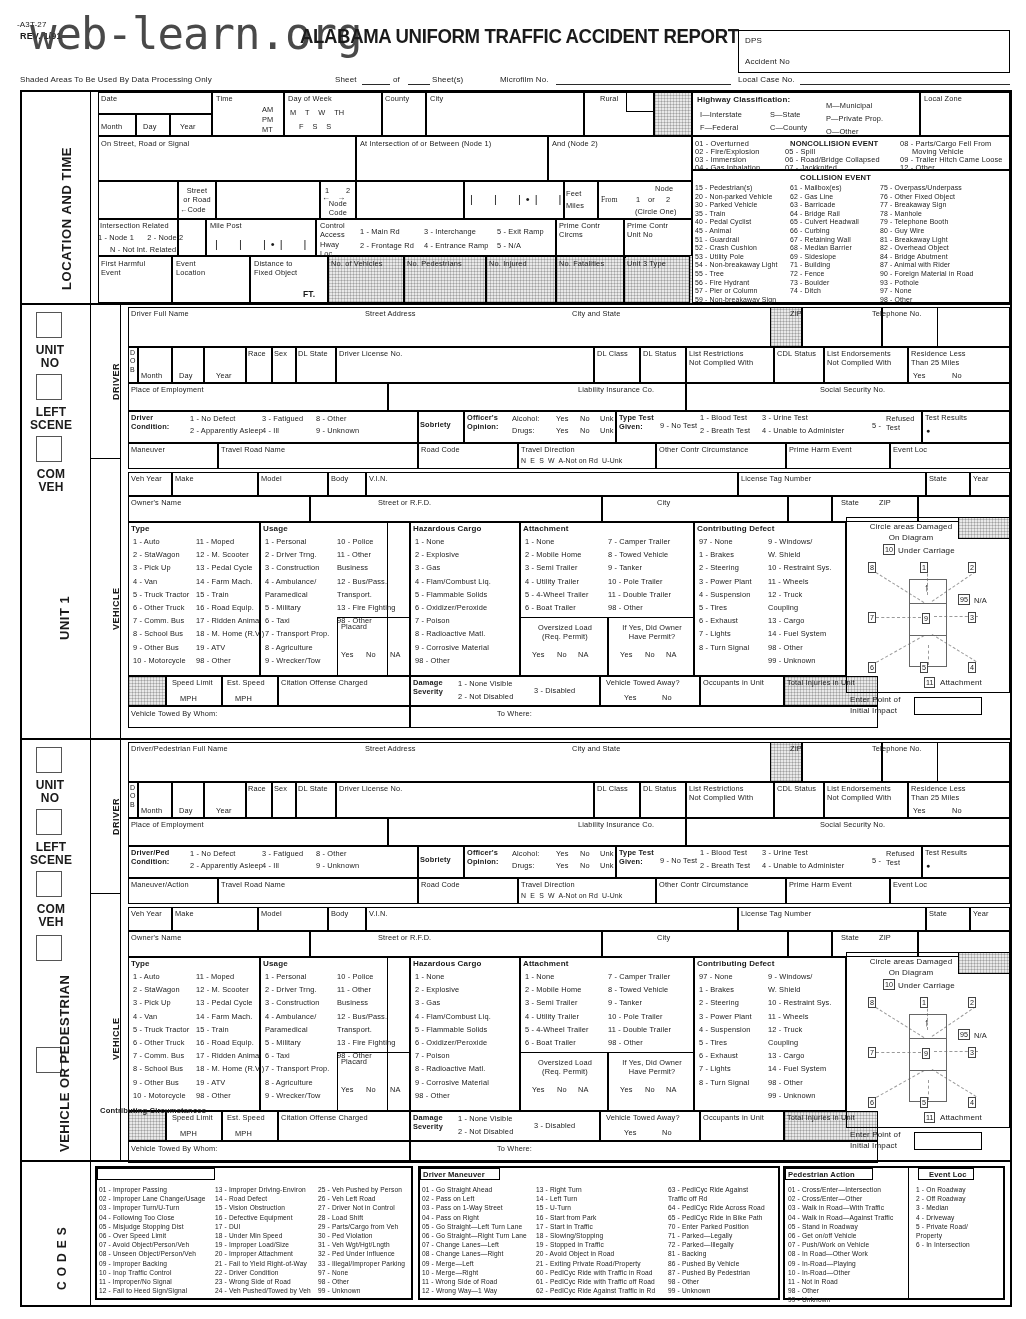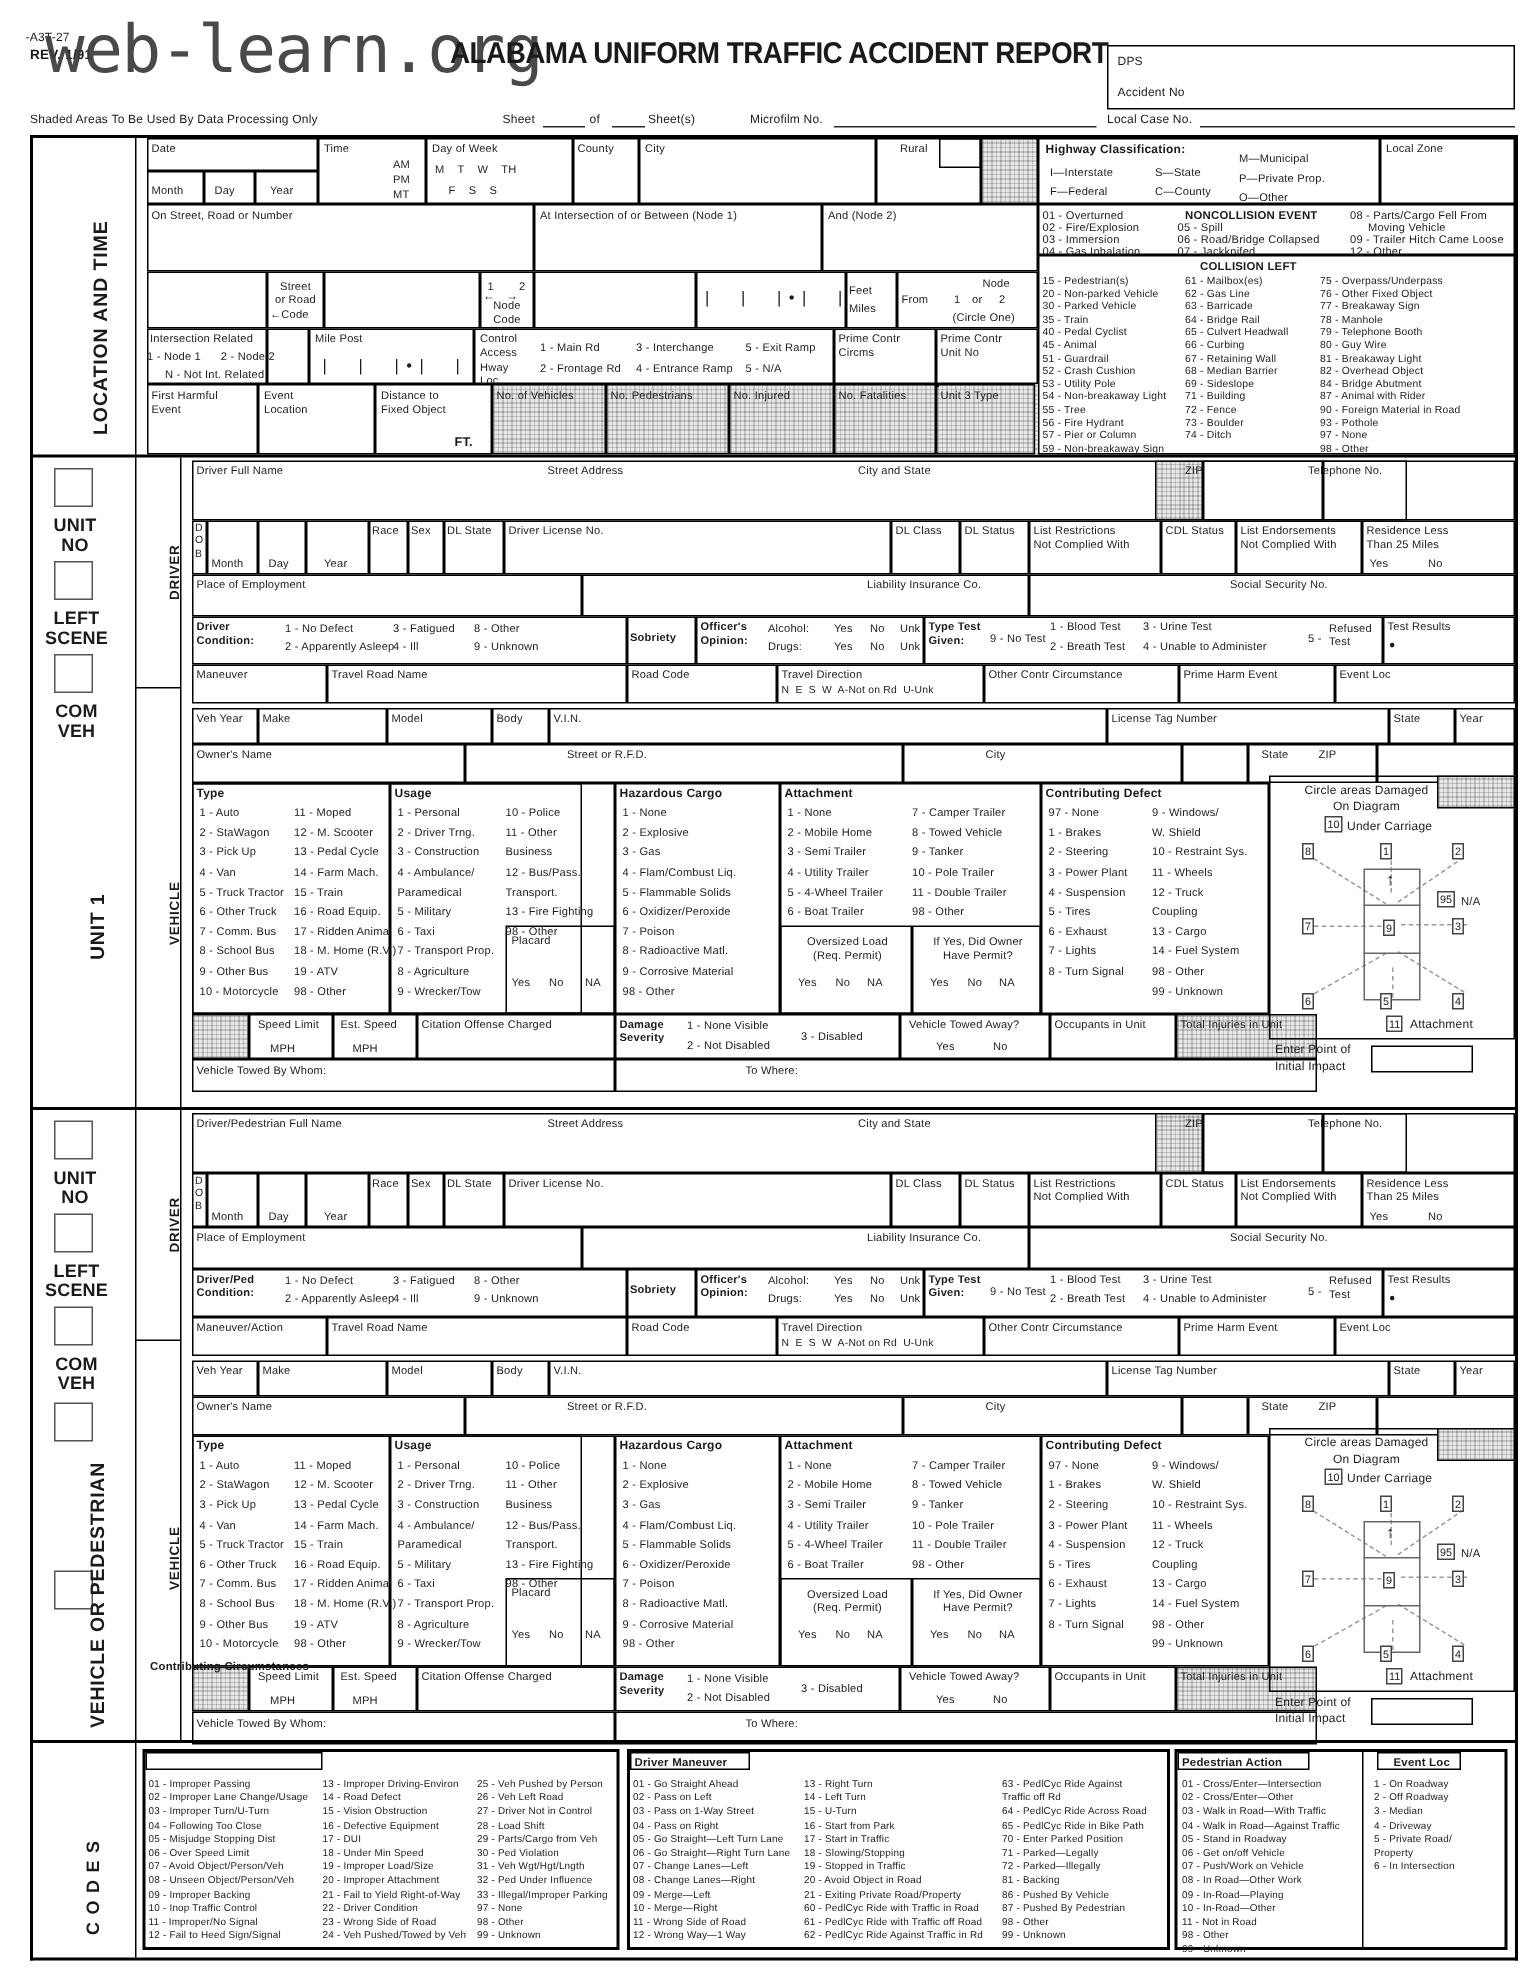--- a/index.html
+++ b/index.html
@@ -106,42 +106,42 @@
   <div class="lbl" style="left:770px;top:110px;">S—State</div>
   <div class="lbl" style="left:770px;top:123px;">C—County</div>
   <div class="lbl" style="left:826px;top:101px;">M—Municipal</div>
   <div class="lbl" style="left:826px;top:114px;">P—Private Prop.</div>
   <div class="lbl" style="left:826px;top:127px;">O—Other</div>
 
   <div class="bx" style="left:920px;top:92px;width:90px;height:44px;"></div>
   <div class="lbl" style="left:924px;top:94px;">Local Zone</div>
 
   <div class="bx" style="left:98px;top:136px;width:258px;height:45px;"></div>
-  <div class="lbl" style="left:101px;top:139px;">On Street, Road or Number</div>
+  <div class="lbl" style="left:101px;top:139px;">On Street, Road or Signal</div>
   <div class="bx" style="left:356px;top:136px;width:192px;height:45px;"></div>
   <div class="lbl" style="left:360px;top:139px;">At Intersection of or Between (Node 1)</div>
   <div class="bx" style="left:548px;top:136px;width:144px;height:45px;"></div>
   <div class="lbl" style="left:552px;top:139px;">And (Node 2)</div>
 
   <div class="bx" style="left:692px;top:136px;width:318px;height:34px;"></div>
   <div class="lbl b" style="left:790px;top:139px;font-size:7.6px;">NONCOLLISION EVENT</div>
   <div class="lbl" style="left:695px;top:139px;">01 - Overturned</div>
   <div class="lbl" style="left:695px;top:147px;">02 - Fire/Explosion</div>
   <div class="lbl" style="left:695px;top:155px;">03 - Immersion</div>
   <div class="lbl" style="left:695px;top:163px;">04 - Gas Inhalation</div>
   <div class="lbl" style="left:785px;top:147px;">05 - Spill</div>
   <div class="lbl" style="left:785px;top:155px;">06 - Road/Bridge Collapsed</div>
   <div class="lbl" style="left:785px;top:163px;">07 - Jackknifed</div>
   <div class="lbl" style="left:900px;top:139px;">08 - Parts/Cargo Fell From</div>
   <div class="lbl" style="left:912px;top:147px;">Moving Vehicle</div>
   <div class="lbl" style="left:900px;top:155px;">09 - Trailer Hitch Came Loose</div>
   <div class="lbl" style="left:900px;top:163px;">12 - Other</div>
 
   <div class="bx" style="left:692px;top:170px;width:318px;height:133px;"></div>
-  <div class="lbl b" style="left:800px;top:173px;font-size:7.6px;">COLLISION LEFT</div>
+  <div class="lbl b" style="left:800px;top:173px;font-size:7.6px;">COLLISION EVENT</div>
   <div id="col-collision-1"></div>
   <div id="col-collision-2"></div>
   <div id="col-collision-3"></div>
 
   <div class="bx" style="left:98px;top:181px;width:80px;height:38px;"></div>
   <div class="bx" style="left:178px;top:181px;width:38px;height:38px;"></div>
   <div class="lbl c" style="left:180px;top:186px;width:34px;">Street
 or Road</div>
   <div class="lbl" style="left:180px;top:205px;">←Code</div>
   <div class="bx" style="left:216px;top:181px;width:104px;height:38px;"></div>
@@ -151,21 +151,21 @@
   <div class="lbl" style="left:325px;top:186px;">1</div>
   <div class="lbl" style="left:346px;top:186px;">2</div>
   <div class="lbl" style="left:322px;top:193px;font-size:8px;">←   →</div>
   <div class="bx" style="left:356px;top:181px;width:108px;height:38px;"></div>
   <div class="bx" style="left:464px;top:181px;width:100px;height:38px;"></div>
   <div class="lbl" style="left:470px;top:195px;font-size:11px;letter-spacing:5px;">|&nbsp; |&nbsp; |•|&nbsp; |</div>
   <div class="bx" style="left:564px;top:181px;width:34px;height:38px;"></div>
   <div class="lbl" style="left:566px;top:189px;">Feet</div>
   <div class="lbl" style="left:566px;top:201px;">Miles</div>
   <div class="bx" style="left:598px;top:181px;width:94px;height:38px;"></div>
-  <div class="lbl" style="left:601px;top:195px;">From</div>
+  <div class="lbl" style="left:601px;top:195px;font-family:Liberation Serif, serif;">From</div>
   <div class="lbl" style="left:636px;top:195px;">1</div>
   <div class="lbl" style="left:648px;top:195px;">or</div>
   <div class="lbl" style="left:666px;top:195px;">2</div>
   <div class="lbl" style="left:655px;top:184px;">Node</div>
   <div class="lbl" style="left:635px;top:207px;">(Circle One)</div>
 
   <div class="bx" style="left:98px;top:219px;width:80px;height:37px;"></div>
   <div class="lbl" style="left:100px;top:221px;">Intersection Related</div>
   <div class="lbl" style="left:98px;top:233px;">1 - Node 1      2 - Node 2</div>
   <div class="lbl" style="left:110px;top:245px;">N - Not Int. Related</div>

